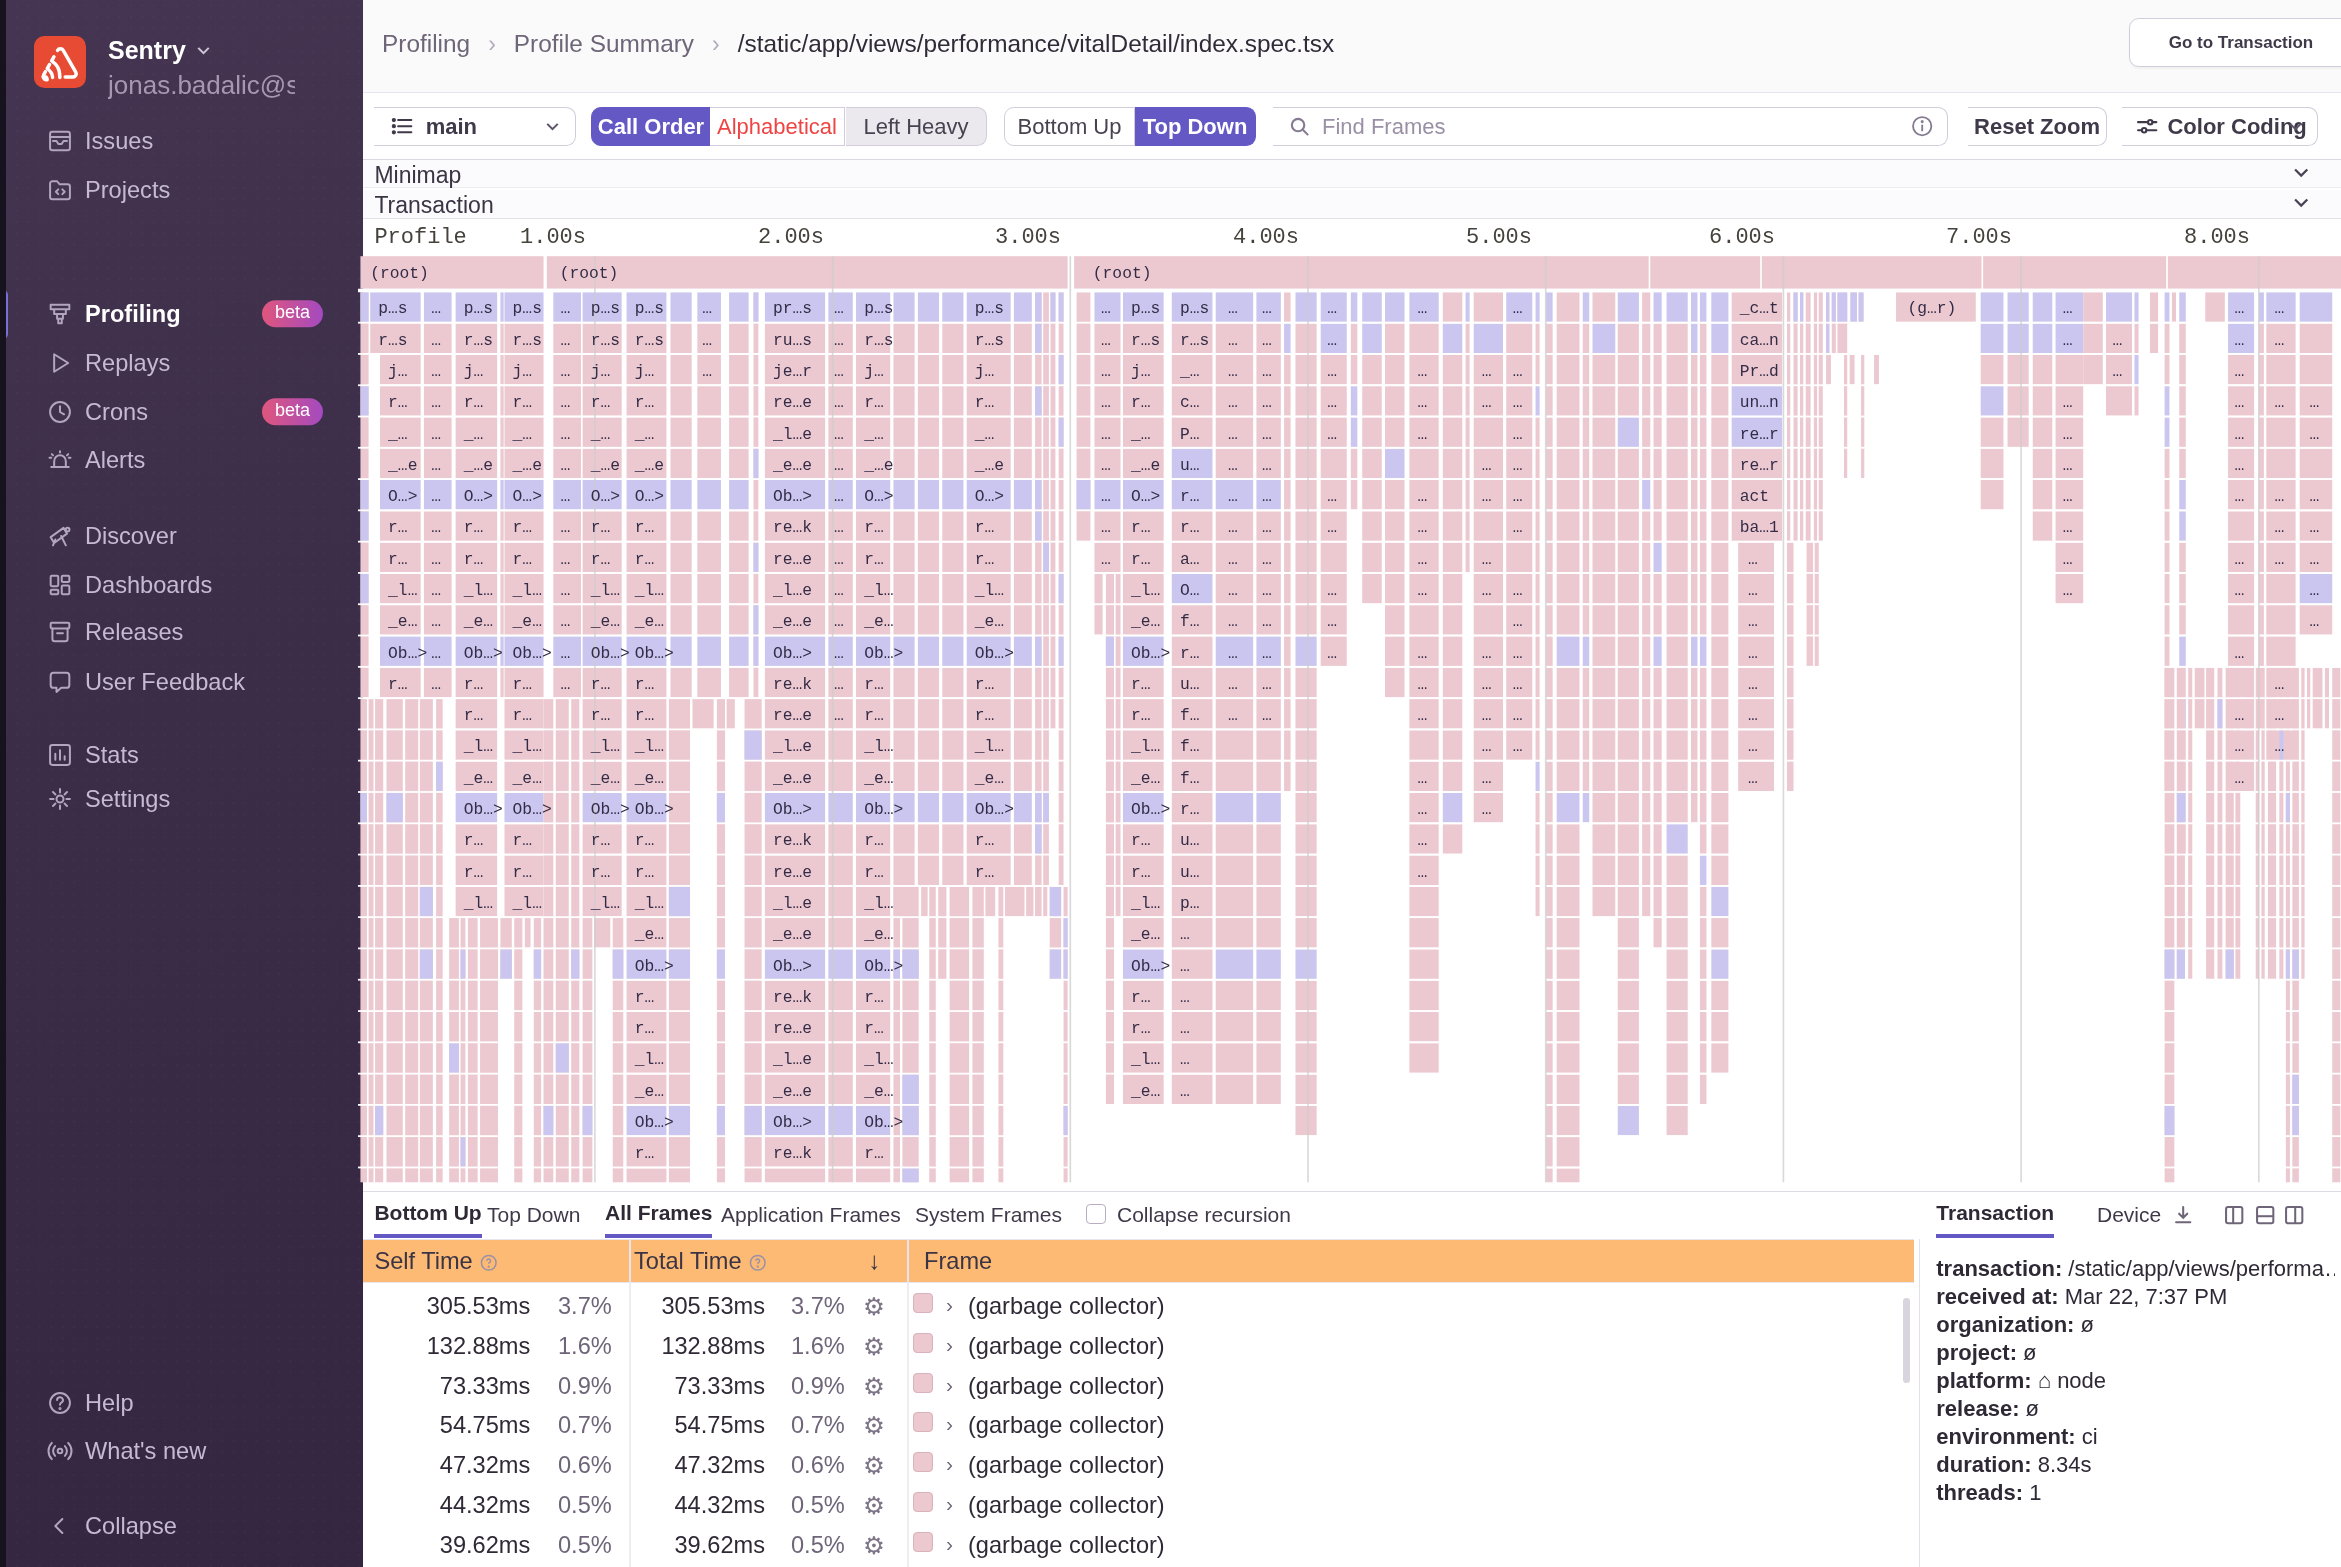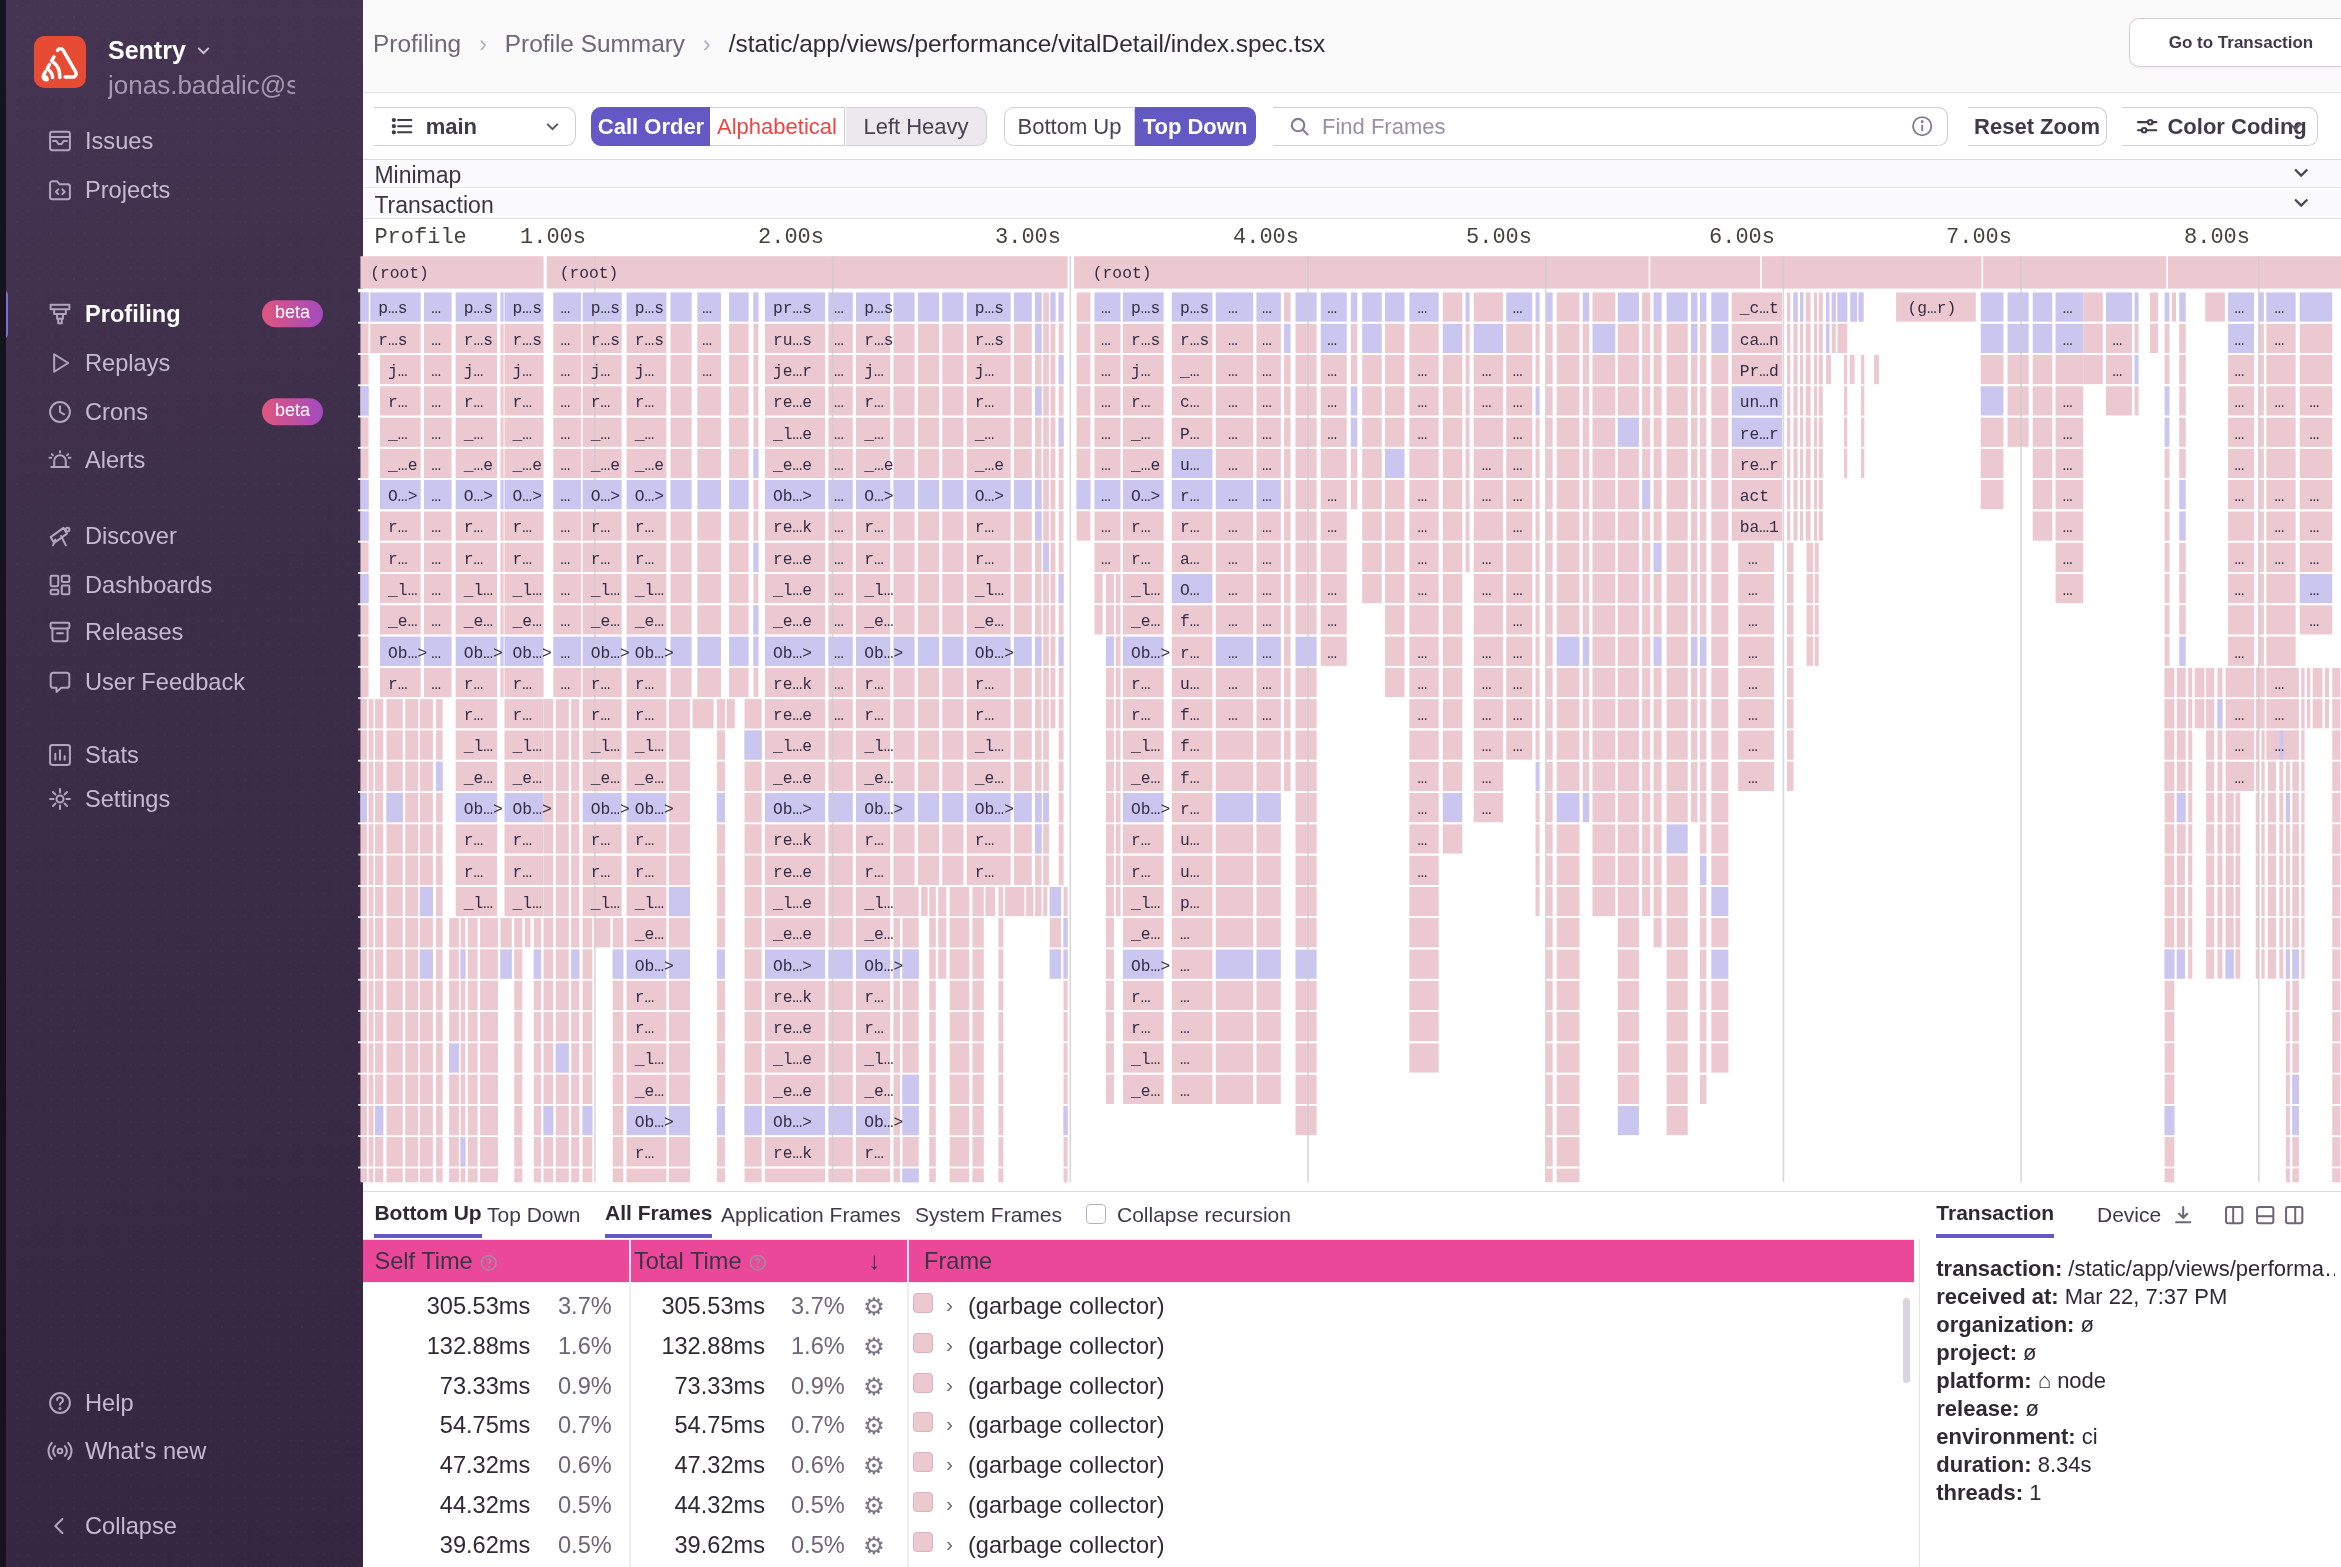--- a/index.html
+++ b/index.html
@@ -19,21 +19,21 @@
 .nav .ic{position:absolute;left:46px;top:50%;transform:translateY(-50%)}
 .nav .lb{position:absolute;left:85px;top:50%;transform:translateY(-50%);white-space:nowrap}
 .nav.active .lb{color:#fff;font-weight:bold}
 .beta{position:absolute;top:50%;transform:translateY(-50%);left:262px;
  background:linear-gradient(90deg,#df567d,#a44ac0);color:#fff;font-size:18px;
  padding:2.4px 13px 4.1px;border-radius:16.3px}
 #activebar{position:absolute;left:0;top:290px;width:8.1px;height:49px;background:#7a6fd4;border-radius:0 4.9px 4.9px 0}
 
 #main{position:absolute;left:363px;top:0;width:1979px;height:1567px;background:#fff}
 #header{position:absolute;left:0;top:0;width:1979px;height:93px;background:#fafafa;border-bottom:1.6px solid #e8e4ec}
-.crumbs{position:absolute;left:10px;top:30px;font-size:24.4px;color:#6f6579;white-space:nowrap}
+.crumbs{position:absolute;left:19px;top:30px;font-size:24.4px;color:#6f6579;white-space:nowrap}
 .crumbs .sep{color:#b3abbe;margin:0 18px;font-size:23px}
 .crumbs .last{color:#312b39}
 .btn{position:absolute;background:#fff;border:1.6px solid #d3ccda;border-radius:9.8px;
  font-size:23.6px;font-weight:bold;color:#40394a;display:flex;align-items:center;justify-content:center;
  box-shadow:0 1.6px 1.6px rgba(40,30,60,.04);white-space:nowrap}
 #gotx{left:1766px;top:18px;width:224px;height:49px;font-size:17px}
 
 .tbtn{position:absolute;top:107px;height:39px;background:#fff;border:1.6px solid #d3ccda;
  display:flex;align-items:center;font-size:22px;color:#40394a;font-weight:bold;white-space:nowrap}
 .seg-l{border-radius:9.8px 0 0 9.8px}
@@ -41,21 +41,21 @@
 .seg-r{border-left:none;border-radius:0 9.8px 9.8px 0}
 .purple{background:#6458c5;border-color:#6458c5;color:#fff}
 .muted{background:#ebe9ee;color:#494251;font-weight:bold}
 
 .colrow{position:absolute;left:0;width:1979px;background:#fbfafc;font-size:23px;color:#3b3444}
 .colrow .cv{position:absolute;right:29px;top:50%;transform:translateY(-56%)}
 
 #bottom{position:absolute;left:0;top:1191px;width:1979px;height:376px;background:#fff;border-top:1.6px solid #dfdbe4}
 .tab{position:absolute;top:0;height:46px;display:flex;align-items:center;font-size:21px;color:#40394a;white-space:nowrap}
 .tab.on{font-weight:bold;border-bottom:4.9px solid #6458c5;color:#2f2936}
-#thead{position:absolute;left:0;top:47px;width:1551px;height:44px;background:#ec4899;border-top:1.6px solid #e9e5ed;border-bottom:1.6px solid #e9e5ed;font-size:23.6px;color:#3b3444}
+#thead{position:absolute;left:0;top:47px;width:1551px;height:44px;background:#fdba74;border-top:1.6px solid #e9e5ed;border-bottom:1.6px solid #e9e5ed;font-size:23.6px;color:#3b3444}
 .trow{position:absolute;left:0;width:1551px;height:40px;font-size:23.6px;color:#3b3444}
 .num{position:absolute;text-align:right;color:#2f2936}
 .pct{position:absolute;text-align:right;color:#6f6579}
 .gear{position:absolute;color:#7f7589;font-size:24.4px}
 .swatch{position:absolute;width:20.3px;height:20.3px;border-radius:4.1px;background:#ecc8cf;border:0.8px solid #d9b2bb}
 .fchev{position:absolute;color:#6f6579;font-size:21px}
 .fname{position:absolute;color:#2f2936}
 #txpanel{position:absolute;left:1556px;top:47px;width:423px;height:329px;border-left:1.6px solid #e4e0e8}
 .kv{font-size:22px;color:#2f2936;line-height:28px;white-space:nowrap;overflow:hidden}
 .kv b{font-weight:bold}

